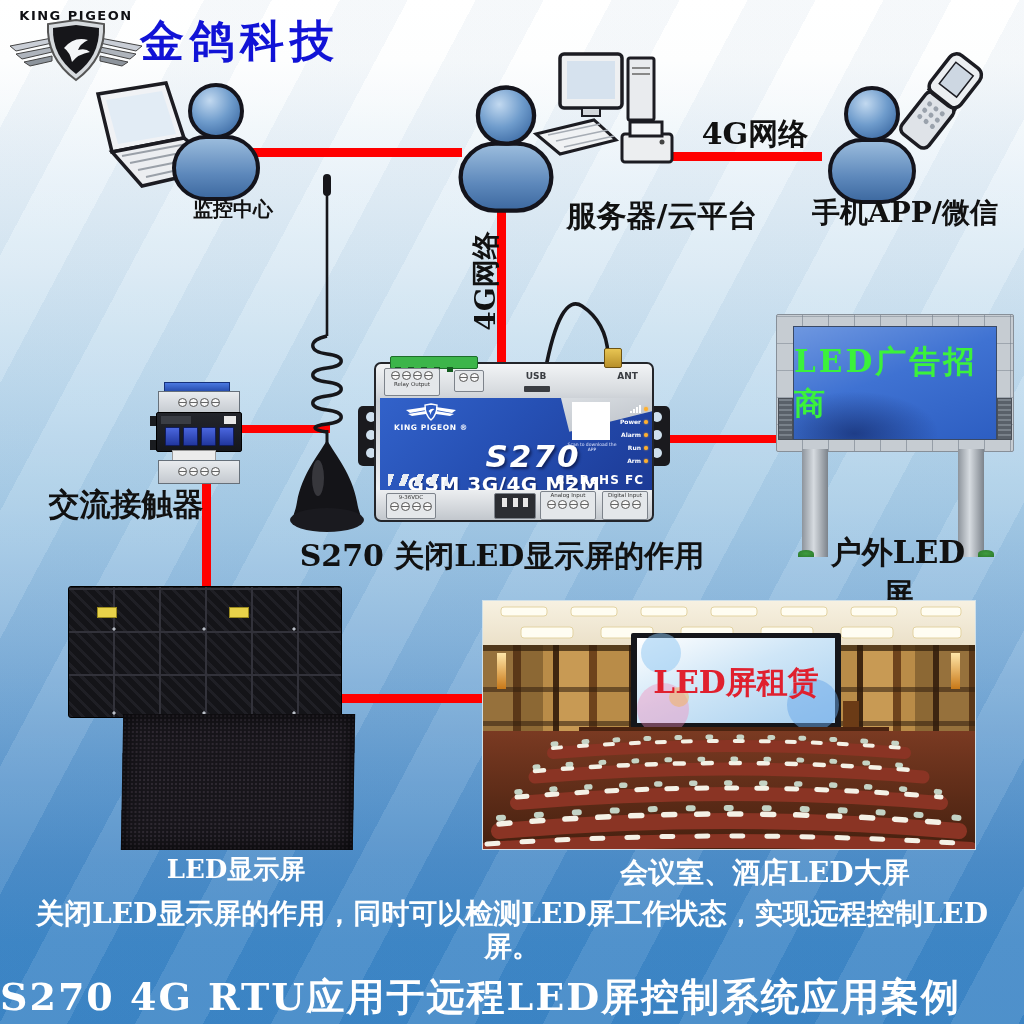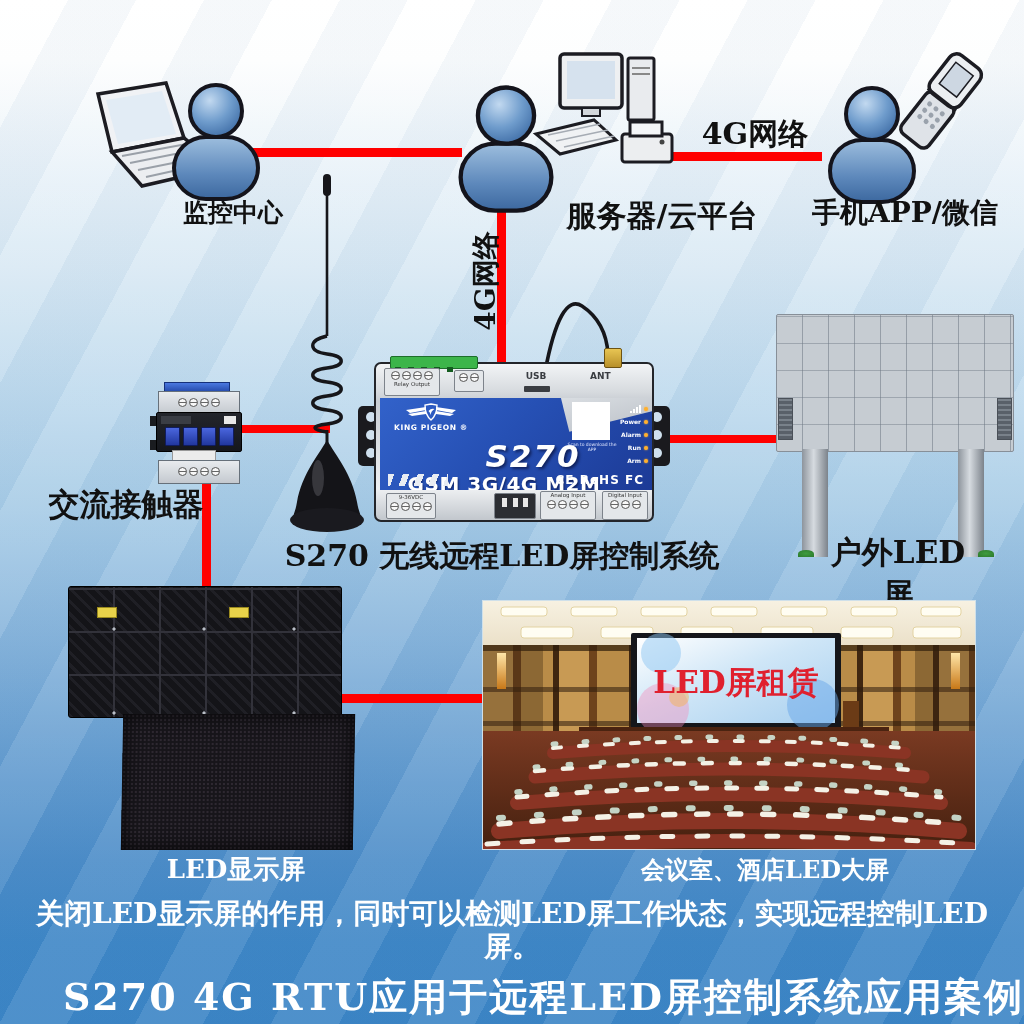--- a/index.html
+++ b/index.html
@@ -27,21 +27,21 @@
     background:linear-gradient(180deg,#f2f4f6 0%,#d6dade 18%,#c8cdd3 24%,#eef0f2 80%,#c2c7cd 100%);box-sizing:border-box;}
   .d-green{position:absolute;left:14px;top:-8px;width:86px;height:11px;background:#3cb54a;border:1px solid #1d6e2a;border-radius:2px;}
   .d-green i{display:inline-block;width:6px;height:5px;background:#135c1f;margin:2px 3px 0 4px;}
   .d-sma{position:absolute;left:228px;top:-16px;width:16px;height:18px;background:linear-gradient(180deg,#e8c553,#b8902a);border:1px solid #6e5312;border-radius:2px;}
   .d-top{position:absolute;left:2px;top:2px;width:274px;height:32px;}
   .d-term{position:absolute;border:1px solid #7d838b;background:#e4e7ea;border-radius:2px;font-size:5.5px;color:#333;text-align:center;}
   .scr{display:inline-block;width:7px;height:7px;border-radius:50%;background:#f8f8f8;border:1px solid #555;margin:2px 1px 0 1px;position:relative;}
   .scr::after{content:"";position:absolute;left:0;top:3px;width:7px;height:1px;background:#666;}
   .d-usb{position:absolute;left:128px;top:5px;width:60px;text-align:center;font-size:9px;color:#3a3d42;font-weight:700;}
   .d-usbport{position:absolute;left:146px;top:20px;width:26px;height:6px;background:#3a3d42;border-radius:1px;}
-  .d-ant{position:absolute;left:212px;top:5px;width:48px;text-align:left;font-size:9px;color:#3a3d42;font-weight:700;}
+  .d-ant{position:absolute;left:212px;top:5px;width:48px;text-align:right;font-size:9px;color:#3a3d42;font-weight:700;}
   .d-blue{position:absolute;left:4px;top:34px;width:272px;height:92px;
     background:linear-gradient(135deg,#3262ca 0%,#2650b4 45%,#1c3a96 100%);overflow:hidden;}
   .d-blue::after{content:"";position:absolute;right:-30px;top:-26px;width:120px;height:46px;background:linear-gradient(180deg,#dfe3e7,#c6cbd1);transform:rotate(-14deg);}
   .d-logo{position:absolute;left:8px;top:5px;width:86px;color:#fff;font-size:7.5px;font-weight:800;letter-spacing:.6px;text-align:center;z-index:2;}
   .d-model{position:absolute;left:98px;top:40px;width:110px;text-align:center;color:#fff;font-size:31px;font-weight:900;font-style:italic;letter-spacing:2px;text-shadow:2px 2px 3px rgba(0,0,30,.55);z-index:2;}
   .d-series{position:absolute;left:14px;top:74px;width:220px;text-align:center;color:#fff;font-size:20px;font-weight:900;letter-spacing:.5px;text-shadow:1px 2px 2px rgba(0,0,30,.5);z-index:2;}
   .d-qr{position:absolute;left:192px;top:4px;width:38px;height:38px;background:#fff;z-index:2;
     background-image:repeating-linear-gradient(0deg,#111 0 3px,transparent 3px 6px),repeating-linear-gradient(90deg,#111 0 3px,#fff 3px 6px);background-blend-mode:screen;}
   .d-qrcap{position:absolute;left:184px;top:44px;width:56px;text-align:center;color:#dfe6ff;font-size:4.5px;z-index:2;}
   .d-leds{position:absolute;right:4px;top:4px;width:34px;z-index:2;}
@@ -83,21 +83,21 @@
   .ctr{position:absolute;left:156px;top:382px;width:84px;height:98px;}
   .ctr .cap{position:absolute;left:8px;top:0;width:64px;height:9px;background:linear-gradient(180deg,#4a78e0,#2348a8);border:1px solid #15307a;}
   .ctr .trow{position:absolute;left:2px;width:80px;height:22px;background:linear-gradient(180deg,#e8ebee,#c4c9cf);border:1px solid #66707a;text-align:center;}
   .ctr .body{position:absolute;left:0;top:30px;width:84px;height:38px;background:linear-gradient(180deg,#23252b,#15171c);border-radius:2px;border:1px solid #000;}
   .ctr .btn{position:absolute;top:14px;width:13px;height:17px;background:linear-gradient(180deg,#4a66de,#21379e);border:1px solid #101c60;border-radius:1px;}
   .ctr .tag{position:absolute;left:16px;top:68px;width:42px;height:11px;background:#ececec;border:1px solid #999;}
   .din{position:absolute;left:-6px;width:8px;height:10px;background:#1a1c20;}
   
   .para{position:absolute;left:14px;top:897px;width:996px;text-align:center;color:#fff;
     font-size:28px;font-weight:700;line-height:33px;font-family:"DejaVu Serif","Liberation Serif",serif;}
-  .ftitle{position:absolute;left:0;top:972px;width:1024px;text-align:right;color:#fff;
+  .ftitle{position:absolute;left:0;top:972px;width:1024px;text-align:left;color:#fff;
     font-size:38px;font-weight:800;letter-spacing:2px;font-family:"DejaVu Serif","Liberation Serif",serif;}
 </style>
 </head>
 <body>
 
 <div id="stage">
 
   <svg width="0" height="0" style="position:absolute">
     <defs>
       <radialGradient id="pg" cx="38%" cy="30%" r="75%">
@@ -110,20 +110,37 @@
           <stop offset="60%" stop-color="#5d88bb"></stop>
           <stop offset="100%" stop-color="#3c689f"></stop>
       </linearGradient>
       <g id="person">
         <rect x="8" y="56" width="84" height="62" rx="32" fill="url(#pg2)" stroke="#14141c" stroke-width="4"></rect>
         <circle cx="50" cy="30" r="26" fill="url(#pg)" stroke="#14141c" stroke-width="4"></circle>
       </g>
     </defs>
   </svg>
 
+  <div class="abs" style="left:0;top:0;width:340px;height:86px;">
+    <div class="brand-en">KING PIGEON</div>
+    <svg class="abs" style="left:6px;top:18px" width="140" height="66" viewBox="0 0 140 66">
+      <g stroke="#444" stroke-width="1">
+        <path d="M4,28 L46,20 L46,25 L10,33 Z" fill="#c9ced6"></path>
+        <path d="M10,36 L46,29 L46,34 L16,41 Z" fill="#aeb4bc"></path>
+        <path d="M18,44 L46,38 L46,43 L24,48 Z" fill="#8d949c"></path>
+        <path d="M136,28 L94,20 L94,25 L130,33 Z" fill="#c9ced6"></path>
+        <path d="M130,36 L94,29 L94,34 L124,41 Z" fill="#aeb4bc"></path>
+        <path d="M122,44 L94,38 L94,43 L116,48 Z" fill="#8d949c"></path>
+      </g>
+      <path d="M70,2 L98,6 Q100,40 70,62 Q40,40 42,6 Z" fill="#d6dade" stroke="#555" stroke-width="2"></path>
+      <path d="M70,7 L93,10 Q94,38 70,56 Q46,38 47,10 Z" fill="#16161a"></path>
+      <path d="M58,30 Q68,18 82,22 Q74,26 72,32 Q80,30 84,34 Q72,36 66,44 Q64,34 58,30 Z" fill="#f4f6f8"></path>
+    </svg>
+    <div class="brand-cn">金鸽科技</div>
+  </div>
 
   <div class="rline" style="left:246px;top:148px;width:216px;height:9px"></div>
   <div class="rline" style="left:648px;top:152px;width:174px;height:9px"></div>
   <div class="rline" style="left:497px;top:208px;width:9px;height:160px"></div>
   <div class="rline" style="left:236px;top:425px;width:94px;height:8px"></div>
   <div class="rline" style="left:202px;top:476px;width:9px;height:114px"></div>
   <div class="rline" style="left:656px;top:435px;width:124px;height:8px"></div>
   <div class="rline" style="left:336px;top:694px;width:150px;height:9px"></div>
 
   <svg class="abs" style="left:86px;top:80px" width="140" height="115" viewBox="0 0 140 115">
@@ -133,21 +150,21 @@
     <g stroke="#9aa0a8" stroke-width="2">
       <line x1="36" y1="76" x2="106" y2="63"></line>
         <line x1="44" y1="83" x2="114" y2="69"></line>
       <line x1="52" y1="90" x2="122" y2="76"></line>
         <line x1="60" y1="97" x2="128" y2="82"></line>
     </g>
   </svg>
   <svg class="abs" style="left:166px;top:80px" width="100" height="122" viewBox="0 0 100 120">
       <use href="#person"></use>
     </svg>
-  <div class="lbl" style="left:158px;top:196px;width:150px;font-size:25px;">监控中心</div>
+  <div class="lbl" style="left:158px;top:196px;width:150px;font-size:20px;">监控中心</div>
 
   <svg class="abs" style="left:530px;top:50px" width="148" height="126" viewBox="0 0 148 126">
     <polygon points="6,84 64,70 86,90 30,104" fill="#f0f2f4" stroke="#1c1c22" stroke-width="3"></polygon>
     <g stroke="#a6acb4" stroke-width="1.6">
       <line x1="18" y1="85" x2="70" y2="74"></line>
         <line x1="26" y1="91" x2="78" y2="80"></line>
         <line x1="34" y1="97" x2="84" y2="86"></line>
     </g>
     <rect x="30" y="4" width="62" height="54" rx="4" fill="#eef0f2" stroke="#1c1c22" stroke-width="3.5"></rect>
     <rect x="37" y="11" width="48" height="38" fill="#d6e2ee"></rect>
@@ -315,24 +332,27 @@
           <div>Analog Input</div>
           <span class="scr"></span><span class="scr"></span><span class="scr"></span><span class="scr"></span>
         </div>
         <div class="d-term" style="left:224px;top:1px;width:44px;height:27px;">
           <div>Digital Input</div>
           <span class="scr"></span><span class="scr"></span><span class="scr"></span>
         </div>
       </div>
     </div>
   </div>
-  <div class="lbl" style="left:282px;top:536px;width:440px;font-size:30px;">S270 无线远程LED屏控制系统</div>
+  <div class="lbl" style="left:282px;top:536px;width:440px;font-size:30px;">S270 关闭LED显示屏的作用</div>
 
   <div class="bb">
     <div class="bb-frame"></div>
+    <div class="bb-screen">
+      <span class="bb-text">LED广告招商</span>
+    </div>
     <div class="bb-grille" style="left:2px"></div>
     <div class="bb-grille" style="left:221px"></div>
     <div class="bb-pole" style="left:26px"></div>
     <div class="bb-pole" style="left:182px"></div>
     <div class="bb-grass" style="left:22px;top:236px"></div>
     <div class="bb-grass" style="left:202px;top:236px"></div>
   </div>
   <div class="lbl" style="left:818px;top:532px;width:160px;font-size:31px;">户外LED屏</div>
 
   <div class="pcb">
@@ -416,20 +436,20 @@
         <path d="M34,196 Q246,178 458,196" stroke="#f4f1e6" stroke-width="5" stroke-dasharray="10 20"></path>
         <path d="M34,191 Q246,173 458,191" stroke="#cfe6d8" stroke-width="5.5" stroke-dasharray="3 32" opacity=".9"></path>
         <path d="M16,230 Q246,210 476,230" stroke="#8a3424" stroke-width="16"></path>
         <path d="M16,223 Q246,203 476,223" stroke="#f4f1e6" stroke-width="5.5" stroke-dasharray="11 22"></path>
         <path d="M16,217 Q246,197 476,217" stroke="#cfe6d8" stroke-width="6" stroke-dasharray="4 34" opacity=".9"></path>
         <path d="M4,248 Q246,232 488,248" stroke="#8a3424" stroke-width="14"></path>
         <path d="M4,243 Q246,227 488,243" stroke="#f4f1e6" stroke-width="5" stroke-dasharray="11 24"></path>
       </g>
     </svg>
   </div>
-  <div class="wlbl" style="left:600px;top:854px;width:330px;font-size:24px;">会议室、酒店LED大屏</div>
+  <div class="wlbl" style="left:600px;top:854px;width:330px;font-size:28px;">会议室、酒店LED大屏</div>
 
   <div class="para">
     <div>关闭LED显示屏的作用，同时可以检测LED屏工作状态，实现远程控制LED屏。</div>
   </div>
   <div class="ftitle">S270 4G RTU应用于远程LED屏控制系统应用案例</div>
 
 </div>
 
 </body></html>

